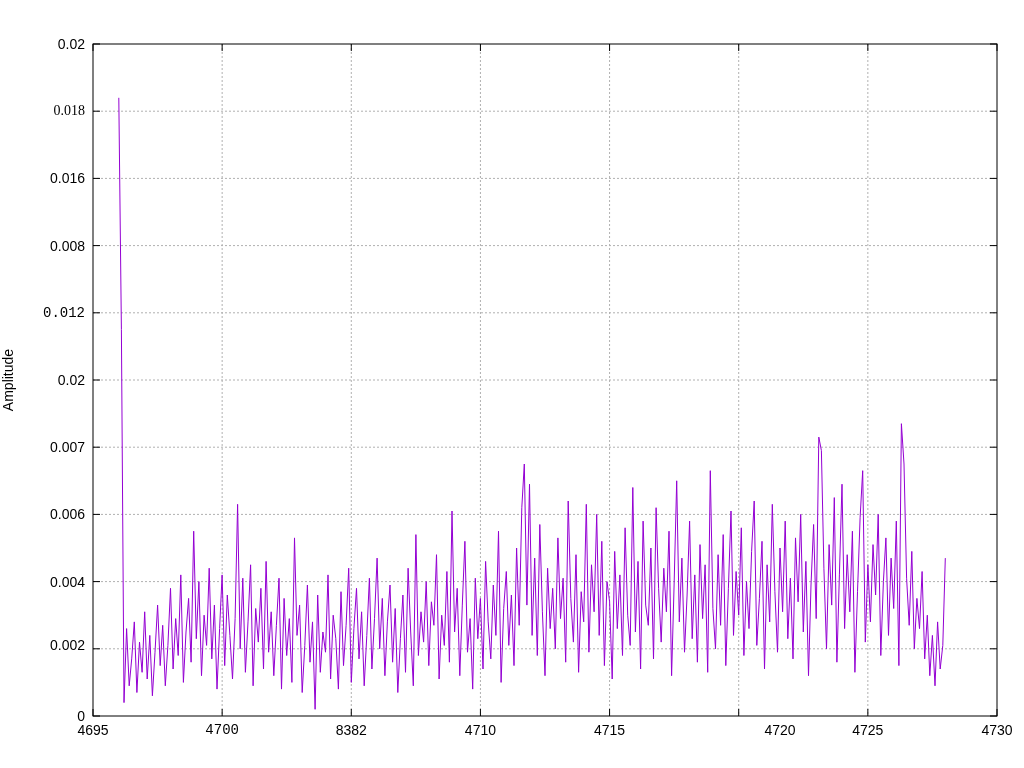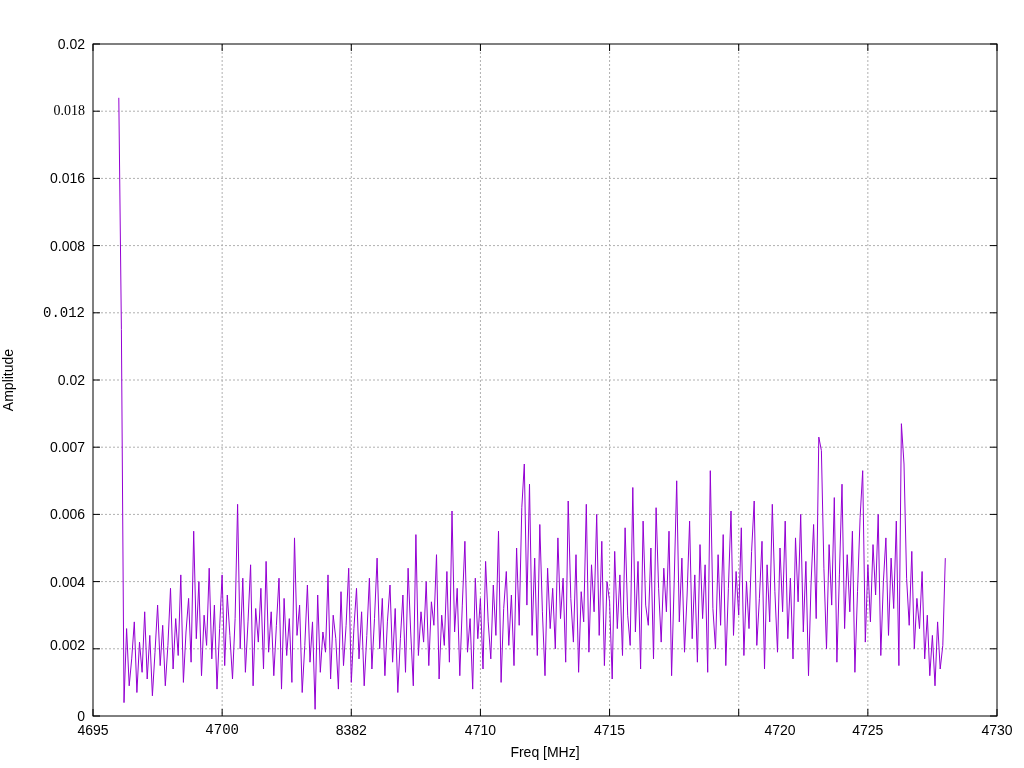--- a/index.html
+++ b/index.html
@@ -123,21 +123,20 @@
       <line x1="997" y1="245.60000000000002" x2="990" y2="245.60000000000002" stroke="#000000" stroke-width="1"></line>
       <line x1="93" y1="178.39999999999998" x2="100" y2="178.39999999999998" stroke="#000000" stroke-width="1"></line>
       <line x1="997" y1="178.39999999999998" x2="990" y2="178.39999999999998" stroke="#000000" stroke-width="1"></line>
       <line x1="93" y1="111.20000000000005" x2="100" y2="111.20000000000005" stroke="#000000" stroke-width="1"></line>
       <line x1="997" y1="111.20000000000005" x2="990" y2="111.20000000000005" stroke="#000000" stroke-width="1"></line>
       <line x1="93" y1="44" x2="100" y2="44" stroke="#000000" stroke-width="1"></line>
       <line x1="997" y1="44" x2="990" y2="44" stroke="#000000" stroke-width="1"></line>
       <polyline points="118.8,97.8 121.4,329.6 124.0,702.6 126.6,628.6 129.2,685.8 131.7,658.9 134.3,621.9 136.9,692.5 139.5,642.1 142.1,672.3 144.7,611.8 147.2,679.0 149.8,635.4 152.4,695.8 155.0,652.2 157.6,605.1 160.2,665.6 162.7,625.3 165.3,685.8 167.9,645.4 170.5,588.3 173.1,669.0 175.7,618.6 178.2,655.5 180.8,574.9 183.4,682.4 186.0,632.0 188.6,598.4 191.1,662.2 193.7,531.2 196.3,638.7 198.9,581.6 201.5,675.7 204.1,615.2 206.6,645.4 209.2,568.2 211.8,658.9 214.4,605.1 217.0,689.1 219.6,628.6 222.1,574.9 224.7,665.6 227.3,595.0 229.9,635.4 232.5,679.0 235.1,618.6 237.6,504.3 240.2,648.8 242.8,578.2 245.4,672.3 248.0,621.9 250.6,564.8 253.1,685.8 255.7,608.5 258.3,642.1 260.9,588.3 263.5,669.0 266.1,561.4 268.6,652.2 271.2,611.8 273.8,675.7 276.4,625.3 279.0,578.2 281.5,689.1 284.1,598.4 286.7,655.5 289.3,618.6 291.9,682.4 294.5,537.9 297.0,635.4 299.6,605.1 302.2,692.5 304.8,645.4 307.4,585.0 310.0,662.2 312.5,621.9 315.1,709.3 317.7,595.0 320.3,672.3 322.9,632.0 325.5,652.2 328.0,574.9 330.6,679.0 333.2,615.2 335.8,638.7 338.4,689.1 341.0,591.7 343.5,665.6 346.1,625.3 348.7,568.2 351.3,682.4 353.9,628.6 356.5,588.3 359.0,658.9 361.6,611.8 364.2,685.8 366.8,635.4 369.4,578.2 371.9,669.0 374.5,618.6 377.1,558.1 379.7,648.8 382.3,598.4 384.9,675.7 387.4,621.9 390.0,585.0 392.6,662.2 395.2,608.5 397.8,692.5 400.4,638.7 402.9,595.0 405.5,672.3 408.1,568.2 410.7,632.0 413.3,685.8 415.9,534.6 418.4,655.5 421.0,611.8 423.6,642.1 426.2,581.6 428.8,665.6 431.4,601.8 433.9,625.3 436.5,554.7 439.1,679.0 441.7,615.2 444.3,645.4 446.9,571.5 449.4,662.2 452.0,511.0 454.6,632.0 457.2,588.3 459.8,675.7 462.3,605.1 464.9,541.3 467.5,652.2 470.1,618.6 472.7,689.1 475.3,578.2 477.8,638.7 480.4,598.4 483.0,669.0 485.6,561.4 488.2,621.9 490.8,658.9 493.3,585.0 495.9,635.4 498.5,531.2 501.1,682.4 503.7,608.5 506.3,571.5 508.8,645.4 511.4,595.0 514.0,665.6 516.6,548.0 519.2,625.3 521.8,507.7 524.3,464.0 526.9,605.1 529.5,484.2 532.1,635.4 534.7,558.1 537.3,655.5 539.8,524.5 542.4,611.8 545.0,675.7 547.6,568.2 550.2,628.6 552.7,588.3 555.3,648.8 557.9,537.9 560.5,618.6 563.1,578.2 565.7,662.2 568.2,501.0 570.8,598.4 573.4,642.1 576.0,554.7 578.6,672.3 581.2,591.7 583.7,621.9 586.3,504.3 588.9,652.2 591.5,564.8 594.1,611.8 596.7,514.4 599.2,635.4 601.8,541.3 604.4,665.6 607.0,581.6 609.6,601.8 612.2,679.0 614.7,551.4 617.3,628.6 619.9,574.9 622.5,655.5 625.1,527.8 627.7,615.2 630.2,645.4 632.8,487.5 635.4,632.0 638.0,561.4 640.6,669.0 643.1,521.1 645.7,605.1 648.3,625.3 650.9,548.0 653.5,658.9 656.1,507.7 658.6,588.3 661.2,642.1 663.8,568.2 666.4,611.8 669.0,531.2 671.6,675.7 674.1,585.0 676.7,480.8 679.3,621.9 681.9,558.1 684.5,652.2 687.1,595.0 689.6,521.1 692.2,638.7 694.8,574.9 697.4,662.2 700.0,544.6 702.6,618.6 705.1,564.8 707.7,672.3 710.3,470.7 712.9,608.5 715.5,648.8 718.1,554.7 720.6,625.3 723.2,534.6 725.8,665.6 728.4,588.3 731.0,511.0 733.5,635.4 736.1,571.5 738.7,615.2 741.3,527.8 743.9,655.5 746.5,581.6 749.0,628.6 751.6,551.4 754.2,501.0 756.8,645.4 759.4,598.4 762.0,541.3 764.5,669.0 767.1,564.8 769.7,621.9 772.3,504.3 774.9,591.7 777.5,652.2 780.0,548.0 782.6,611.8 785.2,521.1 787.8,638.7 790.4,578.2 793.0,658.9 795.5,537.9 798.1,601.8 800.7,514.4 803.3,632.0 805.9,561.4 808.5,675.7 811.0,585.0 813.6,524.5 816.2,618.6 818.8,437.1 821.4,450.6 823.9,568.2 826.5,648.8 829.1,544.6 831.7,605.1 834.3,497.6 836.9,662.2 839.4,574.9 842.0,484.2 844.6,628.6 847.2,554.7 849.8,611.8 852.4,531.2 854.9,672.3 857.5,591.7 860.1,517.8 862.7,470.7 865.3,642.1 867.9,564.8 870.4,621.9 873.0,544.6 875.6,595.0 878.2,514.4 880.8,655.5 883.4,581.6 885.9,537.9 888.5,635.4 891.1,558.1 893.7,608.5 896.3,521.1 898.9,665.6 901.4,423.7 904.0,464.0 906.6,578.2 909.2,625.3 911.8,551.4 914.3,648.8 916.9,598.4 919.5,628.6 922.1,571.5 924.7,658.9 927.3,615.2 929.8,675.7 932.4,635.4 935.0,685.8 937.6,621.9 940.2,669.0 942.8,645.4 945.3,558.1" fill="none" stroke="#9400d3" stroke-width="1"></polyline>
     </svg>
   <div class="y-label">Amplitude</div>
-  <div class="x-label">Freq [MHz]</div>
   <div id="ytick-labels">
       <div class="ytick-label" style="left: 5px; top: 708px;">0</div>
       <div class="ytick-label" style="left: 5px; top: 637px;">0.002</div>
       <div class="ytick-label" style="left: 5px; top: 573.6px;">0.004</div>
       <div class="ytick-label" style="left: 5px; top: 506.4px;">0.006</div>
       <div class="ytick-label" style="left: 5px; top: 439.2px;">0.007</div>
       <div class="ytick-label" style="left: 5px; top: 372px;">0.02</div>
       <div class="ytick-label" style="left: 5px; top: 304.8px; font-family: Liberation Mono, monospace;">0.012</div>
       <div class="ytick-label" style="left: 5px; top: 237.6px;">0.008</div>
       <div class="ytick-label" style="left: 5px; top: 170.4px;">0.016</div>

